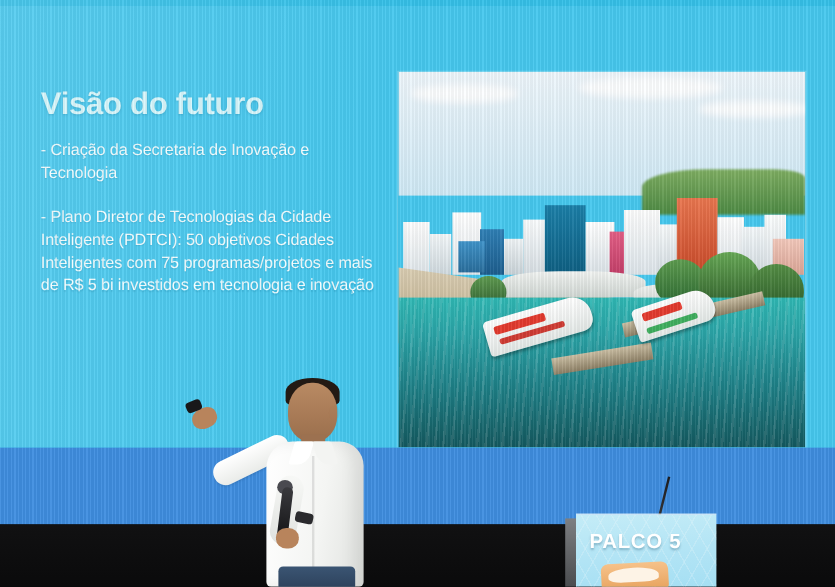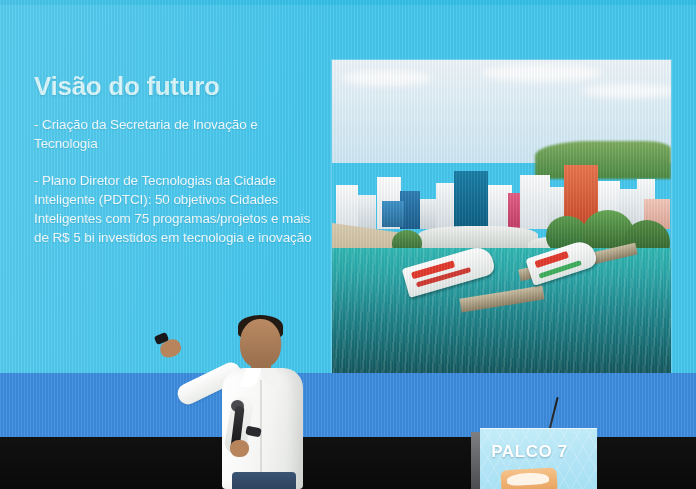--- a/index.html
+++ b/index.html
@@ -337,17 +337,17 @@
     <div class="sp-watch"></div>
     <div class="sp-pants"></div>
   </div>
 
   <div class="stage-front"></div>
 
   <div class="mic-stand"></div>
   <div class="podium">
     <div class="podium-side"></div>
     <div class="podium-face"></div>
-    <div class="podium-label">PALCO 7</div>
+    <div class="podium-label">PALCO 5</div>
     <div class="podium-logo"></div>
   </div>
 
 </div>
 
 </body></html>

